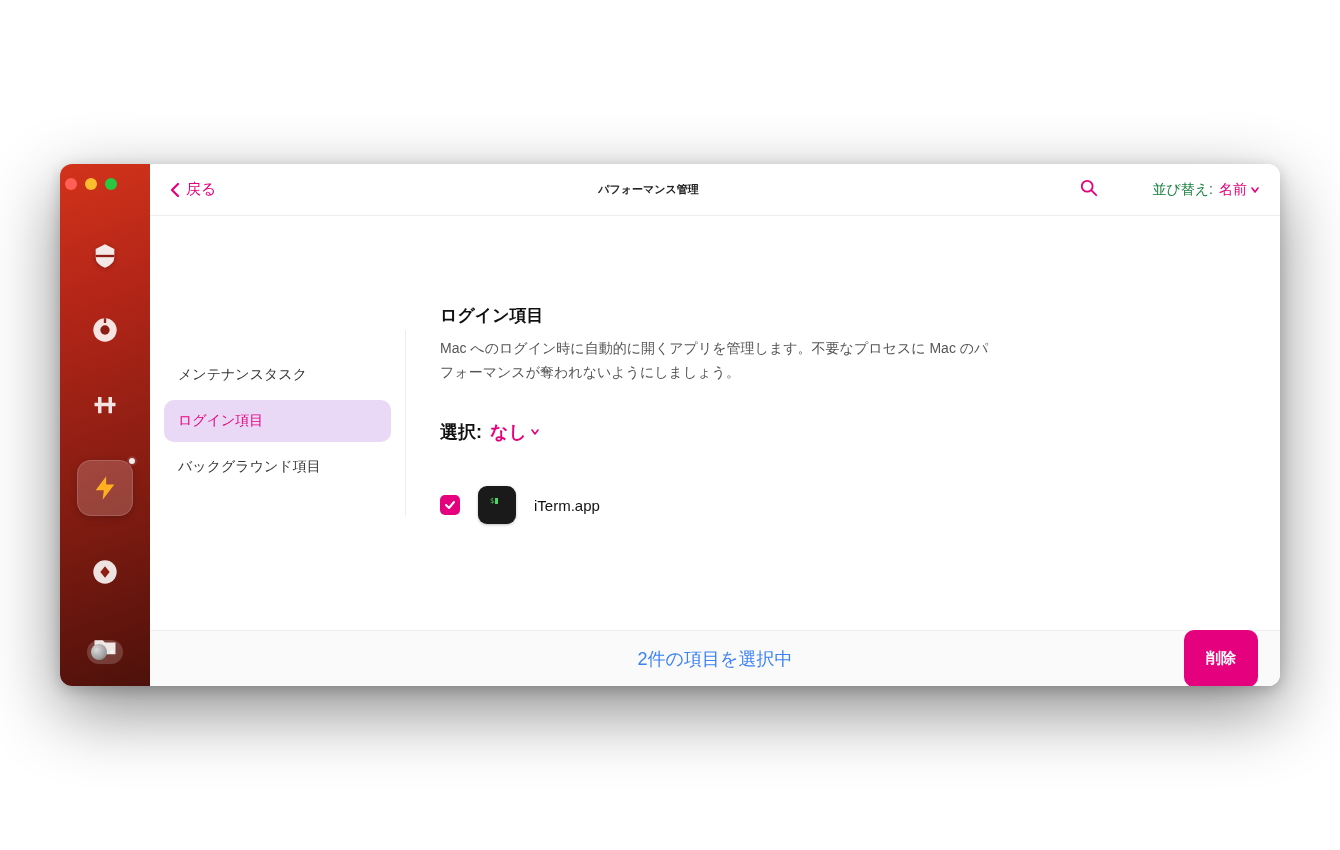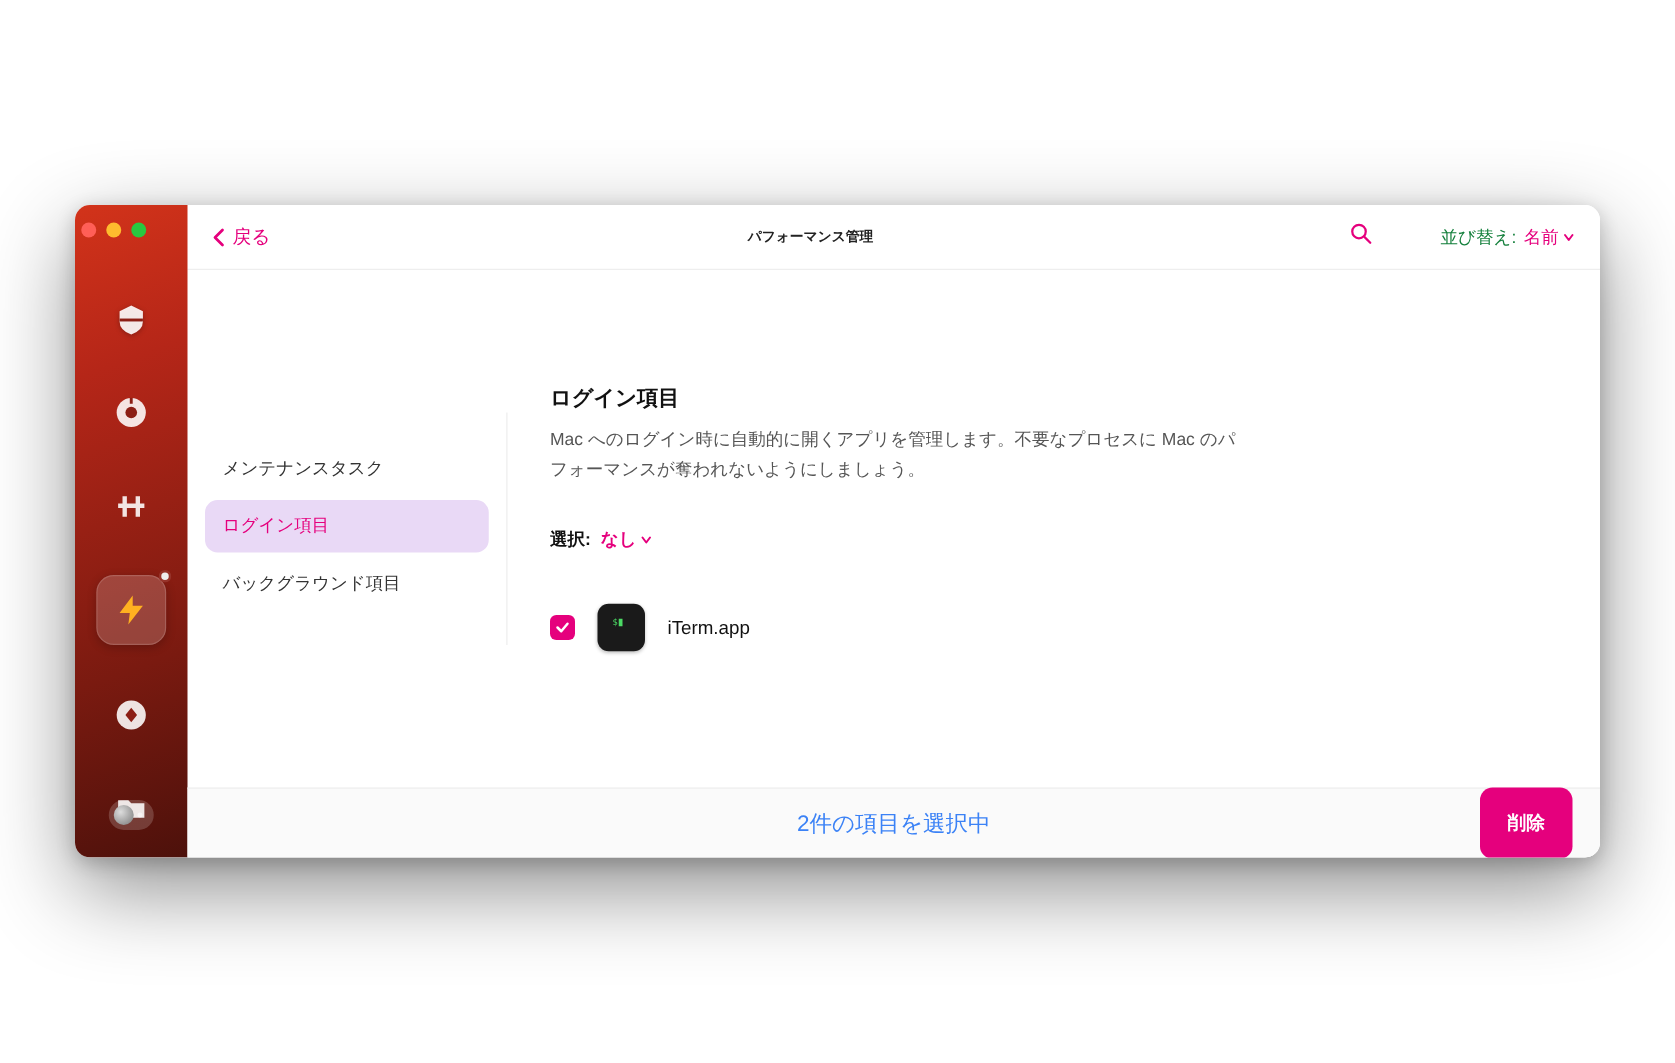--- a/index.html
+++ b/index.html
@@ -152,21 +152,21 @@
     .content h2 {
       font-size:17px; font-weight:600; color:#111; margin-bottom:10px;
     }
     .content-desc {
       font-size:14px; line-height:1.7; color:#555;
       max-width: 560px;
       margin-bottom: 36px;
     }
     .select-row {
       display:flex; align-items:center; gap:8px;
-      font-size:14px; margin-bottom: 24px;
+      font-size:18px; margin-bottom: 24px;
     }
     .select-label { font-weight:600; color:#111; }
     .select-value { color:#E5007D; font-weight:700; display:flex; align-items:center; gap:3px; cursor:pointer; }
     .select-value svg { width:10px; height:10px; }
 
     .item-row {
       display:flex; align-items:center; gap:18px;
       padding: 18px 0;
     }
     .checkbox {

